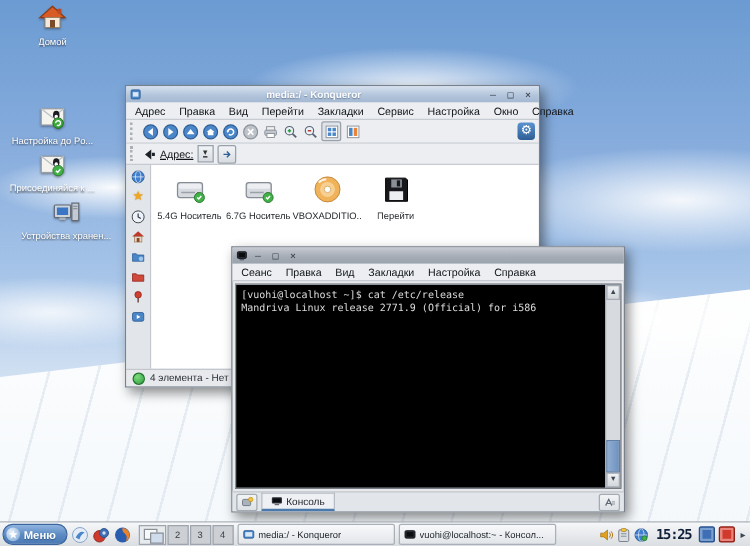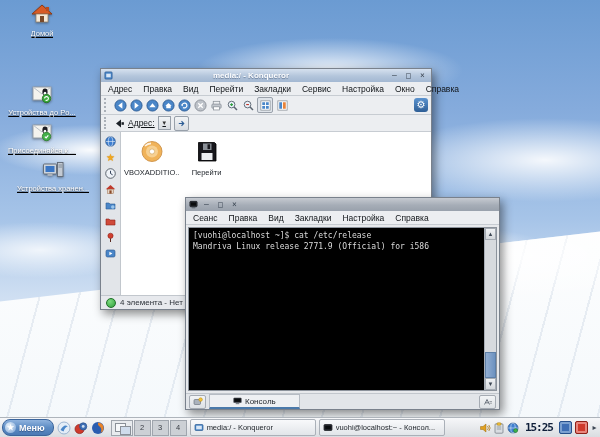--- a/index.html
+++ b/index.html
@@ -11,21 +11,21 @@
     radial-gradient(ellipse 190px 46px at 330px 70px, rgba(255,255,255,.85), rgba(255,255,255,0) 70%),
     radial-gradient(ellipse 230px 60px at 545px 160px, rgba(255,255,255,.9), rgba(255,255,255,0) 70%),
     radial-gradient(ellipse 160px 40px at 40px 250px, rgba(255,255,255,.8), rgba(255,255,255,0) 70%),
     radial-gradient(ellipse 130px 32px at 460px 250px, rgba(255,255,255,.7), rgba(255,255,255,0) 70%),
     linear-gradient(180deg,#6b9bd2 0%,#85abdc 25%,#a6c4e8 50%,#cfdff2 68%,#e8f0f8 100%);}
   .snow{position:absolute;inset:0;clip-path:polygon(0 69%,100% 53%,100% 100%,0 100%);background:
     radial-gradient(ellipse 260px 60px at 500px 255px, rgba(255,255,255,.9), rgba(255,255,255,0) 75%),
     repeating-linear-gradient(105deg, rgba(165,183,206,.22) 0 2px, rgba(255,255,255,0) 2px 38px),
     linear-gradient(180deg,#e9eff6 0%,#ffffff 40%,#f4f8fb 100%);}
   
-  .dicon{position:absolute;width:84px;display:flex;flex-direction:column;align-items:center;cursor:default;text-decoration:underline;}
+  .dicon{position:absolute;width:84px;display:flex;flex-direction:column;align-items:center;cursor:default;}
   .dicon svg{width:24px;height:24px;filter:drop-shadow(0 1px 1px rgba(0,0,0,.35));}
   .dlabel{margin-top:2px;font-size:7.5px;color:#fff;text-shadow:0 1px 2px rgba(0,0,0,.75);
           max-width:84px;white-space:nowrap;overflow:hidden;text-align:center;}
   
   .window{position:absolute;border:1px solid #79818c;background:#e7e9ec;
           box-shadow:3px 4px 9px rgba(0,0,0,.45);display:flex;flex-direction:column;}
   .titlebar{height:13px;display:flex;align-items:center;gap:3px;padding:0 3px;flex:0 0 auto;}
   .titlebar.inactive{background:linear-gradient(180deg,#d6e1ef 0%,#b3c5db 55%,#a3b8d2 100%);}
   .titlebar.active{background:linear-gradient(180deg,#c6cad1 0%,#a6adb7 55%,#99a1ac 100%);}
   .wicon{width:9px;height:9px;flex:0 0 auto;}
@@ -81,21 +81,21 @@
            flex-direction:column;flex:0 0 auto;}
   .sarrow{height:10px;font-size:6px;line-height:10px;text-align:center;color:#3d4754;
           background:linear-gradient(180deg,#f0f2f4,#d3d7db);border:1px solid #a5abb3;}
   .strack{flex:1;position:relative;}
   .sthumb{position:absolute;left:0;right:0;bottom:0;height:24px;border:1px solid #5e80a8;
           background:linear-gradient(90deg,#92aed2,#6d92c0);}
   .tabbar{height:15px;background:#e2e5e9;border-top:1px solid #c2c7cd;display:flex;
           align-items:center;gap:3px;padding:0 3px;font-size:8px;flex:0 0 auto;color:#1c2127;}
   .tbtn-sq{width:15px;height:12px;display:flex;align-items:center;justify-content:center;
            background:linear-gradient(180deg,#f2f4f6,#dde1e5);border:1px solid #a5abb3;border-radius:2px;}
-  .tab{height:12px;display:flex;align-items:center;gap:3px;padding:0 23px;background:#eef0f3;
+  .tab{height:12px;display:flex;align-items:center;gap:3px;padding:0 7px;background:#eef0f3;
        border:1px solid #b6bcc4;border-bottom:2px solid #4a79aa;}
   .tab svg{width:9px;height:8px;}
   .tabspacer{flex:1;}
   
   .taskbar{position:absolute;left:0;right:0;bottom:0;height:19px;display:flex;align-items:center;
            gap:3px;padding:0 2px;background:linear-gradient(180deg,#f6f7f9,#dadde1);
            border-top:1px solid #aeb4bb;}
   .menu-btn{height:15px;padding:0 8px 0 2px;border-radius:8px;display:flex;align-items:center;gap:3px;
             background:linear-gradient(180deg,#8fb3de 0%,#5d8cc4 50%,#4a79b4 100%);
             border:1px solid #3b659c;color:#fff;font-size:9px;font-weight:bold;
@@ -143,21 +143,21 @@
   </div>
   <div class="dicon" style="left:0;top:82px">
     <svg viewBox="0 0 24 24">
       <rect x="3" y="5" width="18" height="13" fill="#f4f3ee" stroke="#97a0a8" stroke-width="1"></rect>
       <polyline points="3,5 12,12 21,5" fill="none" stroke="#b9bfc6" stroke-width="1"></polyline>
       <ellipse cx="15" cy="10" rx="2.6" ry="3.4" fill="#1c1c22"></ellipse>
       <ellipse cx="15" cy="11.5" rx="1.4" ry="1.8" fill="#fff"></ellipse>
       <circle cx="16.5" cy="16.5" r="4.2" fill="#3aa83a" stroke="#1f701f" stroke-width=".8"></circle>
       <path d="M14.6 16.5 a1.9 1.9 0 1 1 .9 1.6" fill="none" stroke="#fff" stroke-width="1.1"></path>
     </svg>
-    <div class="dlabel">Устройства до Po...</div>
+    <div class="dlabel">Настройка до Po...</div>
   </div>
   <div class="dicon" style="left:0;top:120px">
     <svg viewBox="0 0 24 24">
       <rect x="3" y="5" width="18" height="13" fill="#f4f3ee" stroke="#97a0a8" stroke-width="1"></rect>
       <polyline points="3,5 12,12 21,5" fill="none" stroke="#b9bfc6" stroke-width="1"></polyline>
       <ellipse cx="15" cy="10" rx="2.6" ry="3.4" fill="#1c1c22"></ellipse>
       <ellipse cx="15" cy="11.5" rx="1.4" ry="1.8" fill="#fff"></ellipse>
       <circle cx="16.5" cy="16.5" r="4.2" fill="#44b049" stroke="#2c7c31" stroke-width=".8"></circle>
       <path d="M14.8 16.6 l1.3 1.3 2.2-2.6" fill="none" stroke="#fff" stroke-width="1.2"></path>
     </svg>
@@ -331,20 +331,42 @@
             </svg>
           </span>
         <span class="sbtn">
             <svg viewBox="0 0 11 11">
               <rect x="1" y="2" width="9" height="7" rx="1.4" fill="#4a86c8" stroke="#27538c" stroke-width=".6"></rect>
               <polygon points="4.4,3.8 7.4,5.5 4.4,7.2" fill="#fff"></polygon>
             </svg>
           </span>
       </div>
       <div class="fileview">
+        <div class="fitem">
+          <svg viewBox="0 0 26 26">
+            <rect x="3" y="7" width="20" height="12" rx="2" fill="#d7dbe0" stroke="#858c95" stroke-width="1"></rect>
+            <rect x="4" y="8" width="18" height="4" rx="1.5" fill="#eceef1"></rect>
+            <line x1="6" y1="15" x2="17" y2="15" stroke="#9aa1a9" stroke-width="1.2"></line>
+            <circle cx="19.5" cy="16" r="1" fill="#7c8differ690"></circle>
+              <circle cx="19.5" cy="16" r="1" fill="#7c8690"></circle>
+            <circle cx="20.5" cy="19" r="4" fill="#44b049" stroke="#2c7c31" stroke-width=".8"></circle>
+            <path d="M18.8 19 l1.2 1.2 2-2.4" fill="none" stroke="#fff" stroke-width="1.2"></path>
+          </svg>
+          <div class="flabel">5.4G Носитель</div>
+        </div>
+        <div class="fitem">
+          <svg viewBox="0 0 26 26">
+            <rect x="3" y="7" width="20" height="12" rx="2" fill="#d7dbe0" stroke="#858c95" stroke-width="1"></rect>
+            <rect x="4" y="8" width="18" height="4" rx="1.5" fill="#eceef1"></rect>
+            <line x1="6" y1="15" x2="17" y2="15" stroke="#9aa1a9" stroke-width="1.2"></line>
+            <circle cx="20.5" cy="19" r="4" fill="#44b049" stroke="#2c7c31" stroke-width=".8"></circle>
+            <path d="M18.8 19 l1.2 1.2 2-2.4" fill="none" stroke="#fff" stroke-width="1.2"></path>
+          </svg>
+          <div class="flabel">6.7G Носитель</div>
+        </div>
         <div class="fitem">
           <svg viewBox="0 0 26 26">
             <circle cx="13" cy="12.5" r="10" fill="#f0b35a" stroke="#c8883a" stroke-width=".8"></circle>
             <circle cx="13" cy="12.5" r="6" fill="#f7d091"></circle>
             <circle cx="13" cy="12.5" r="2.6" fill="#fff" stroke="#d8b070" stroke-width=".8"></circle>
             <path d="M6 7 a9 9 0 0 1 6-2.6" fill="none" stroke="rgba(255,255,255,.85)" stroke-width="1.6"></path>
           </svg>
           <div class="flabel">VBOXADDITIO...</div>
         </div>
         <div class="fitem">

